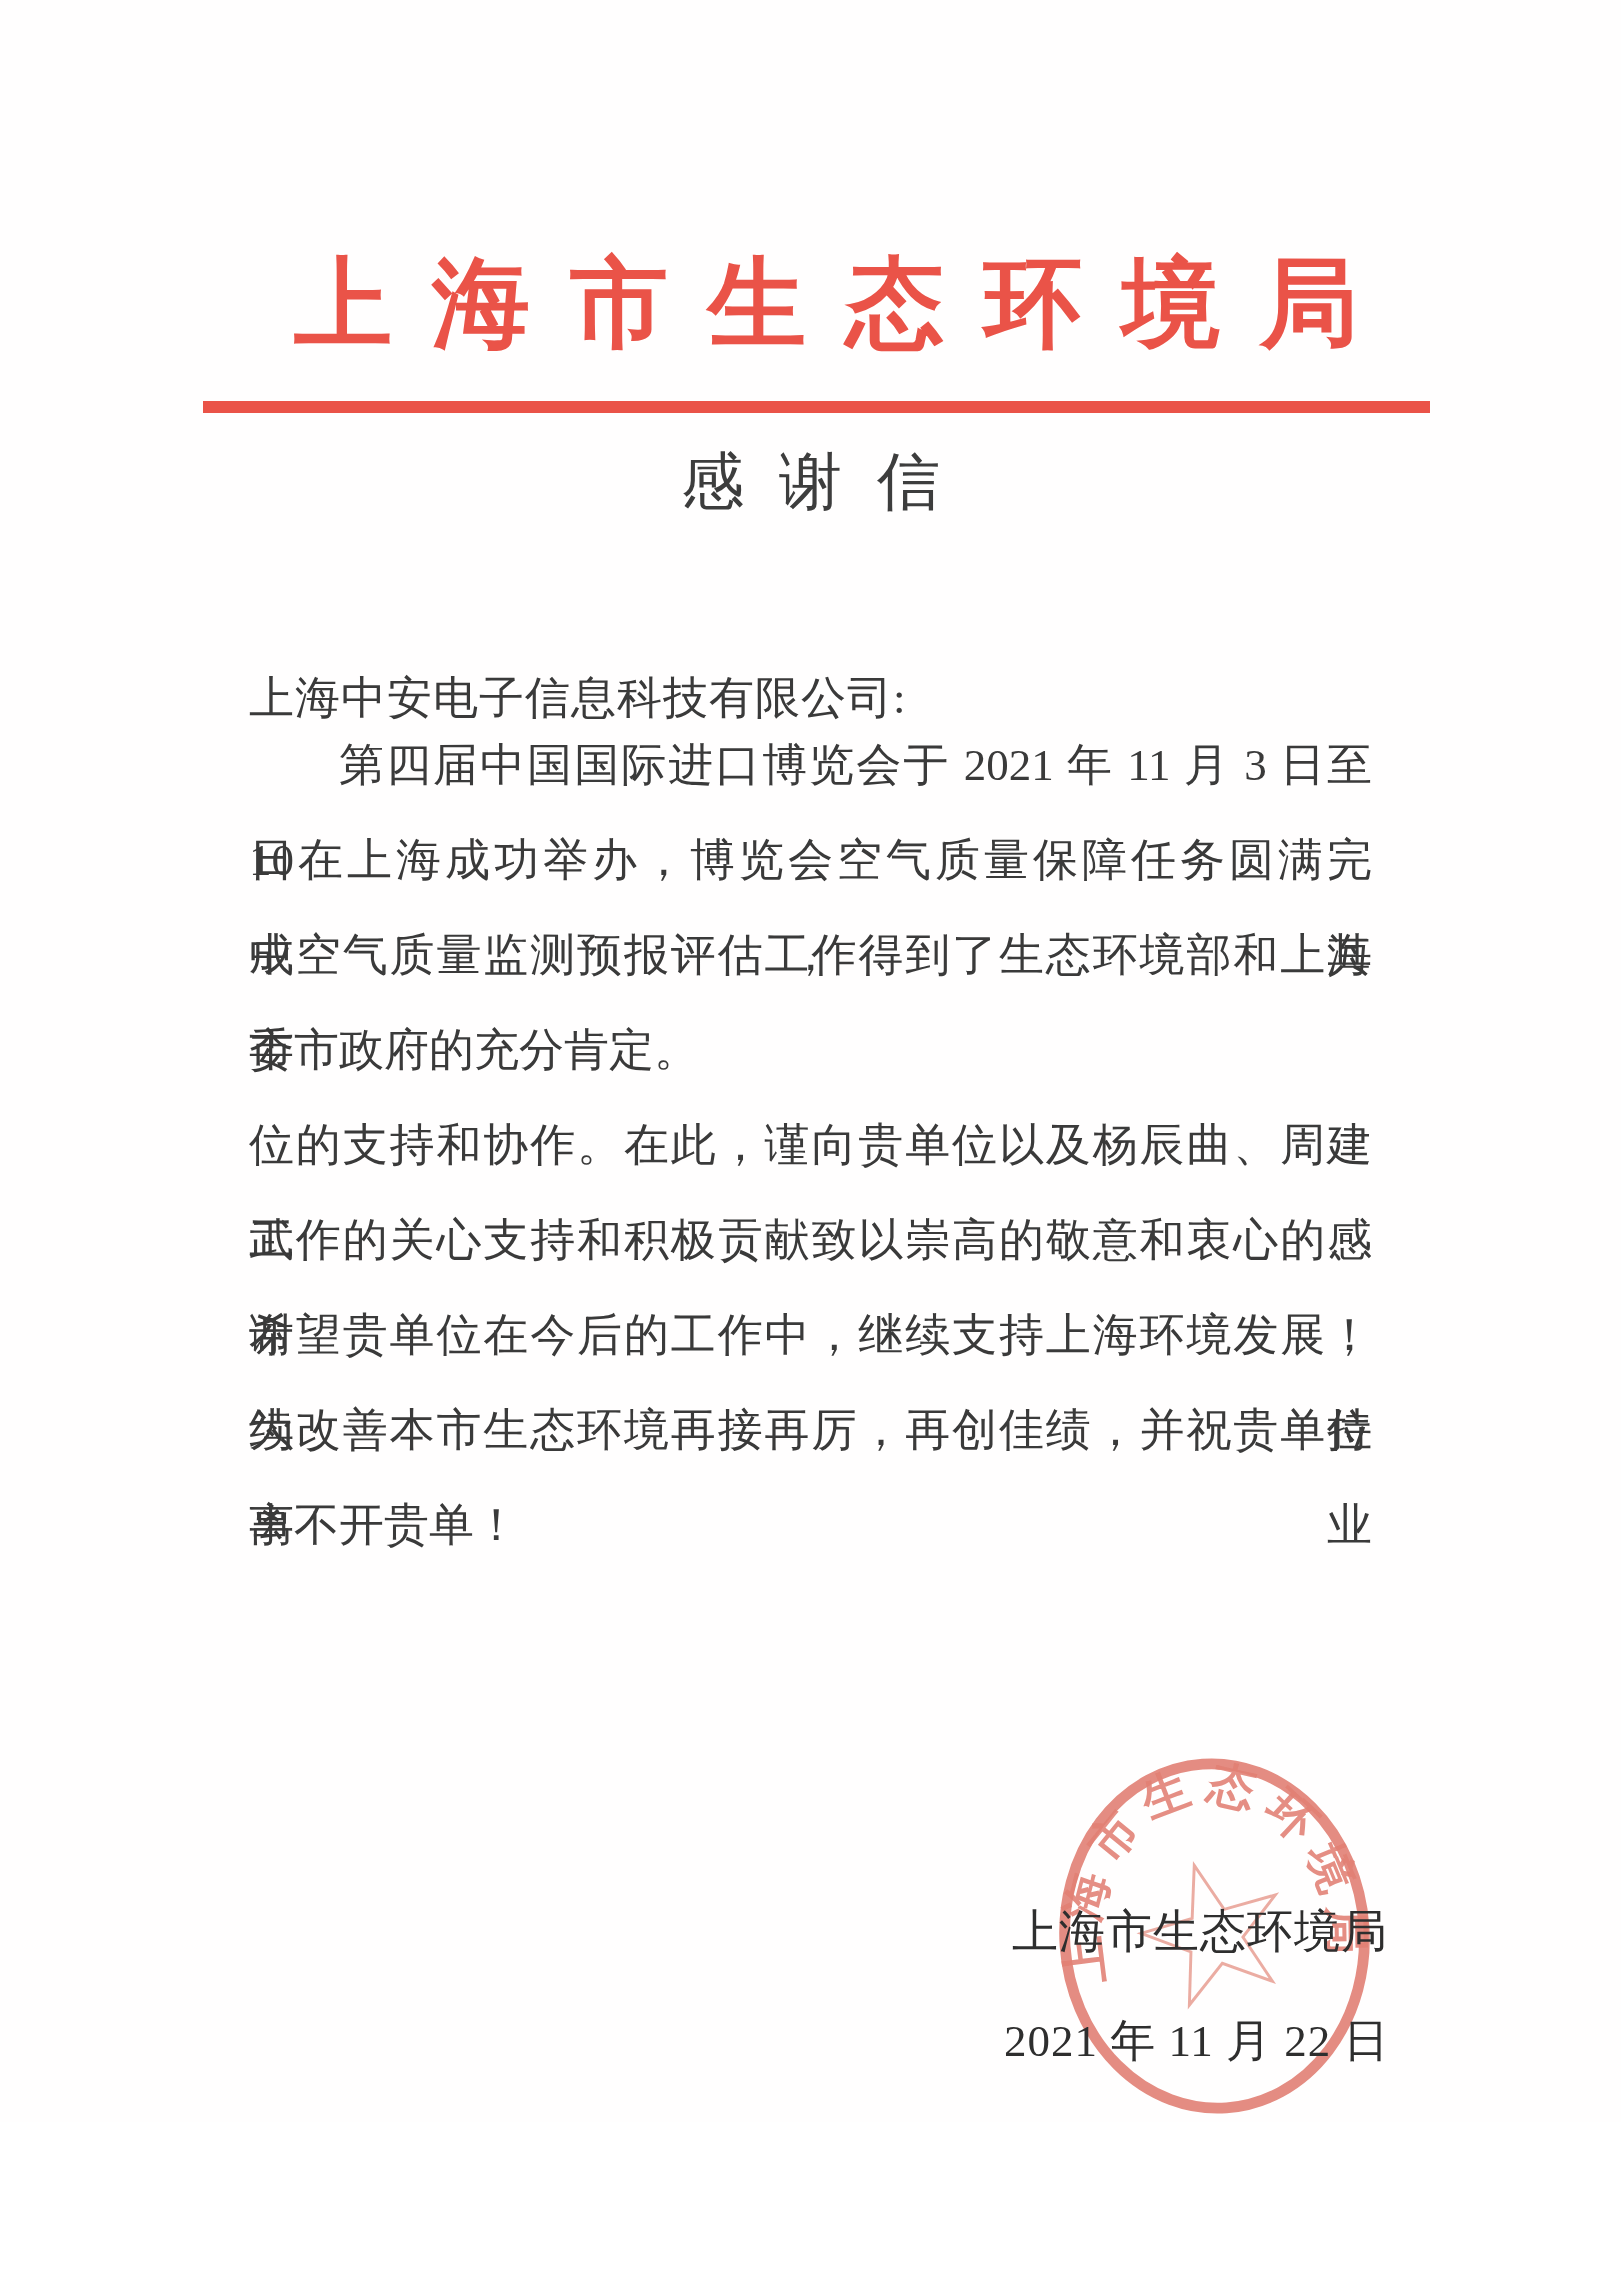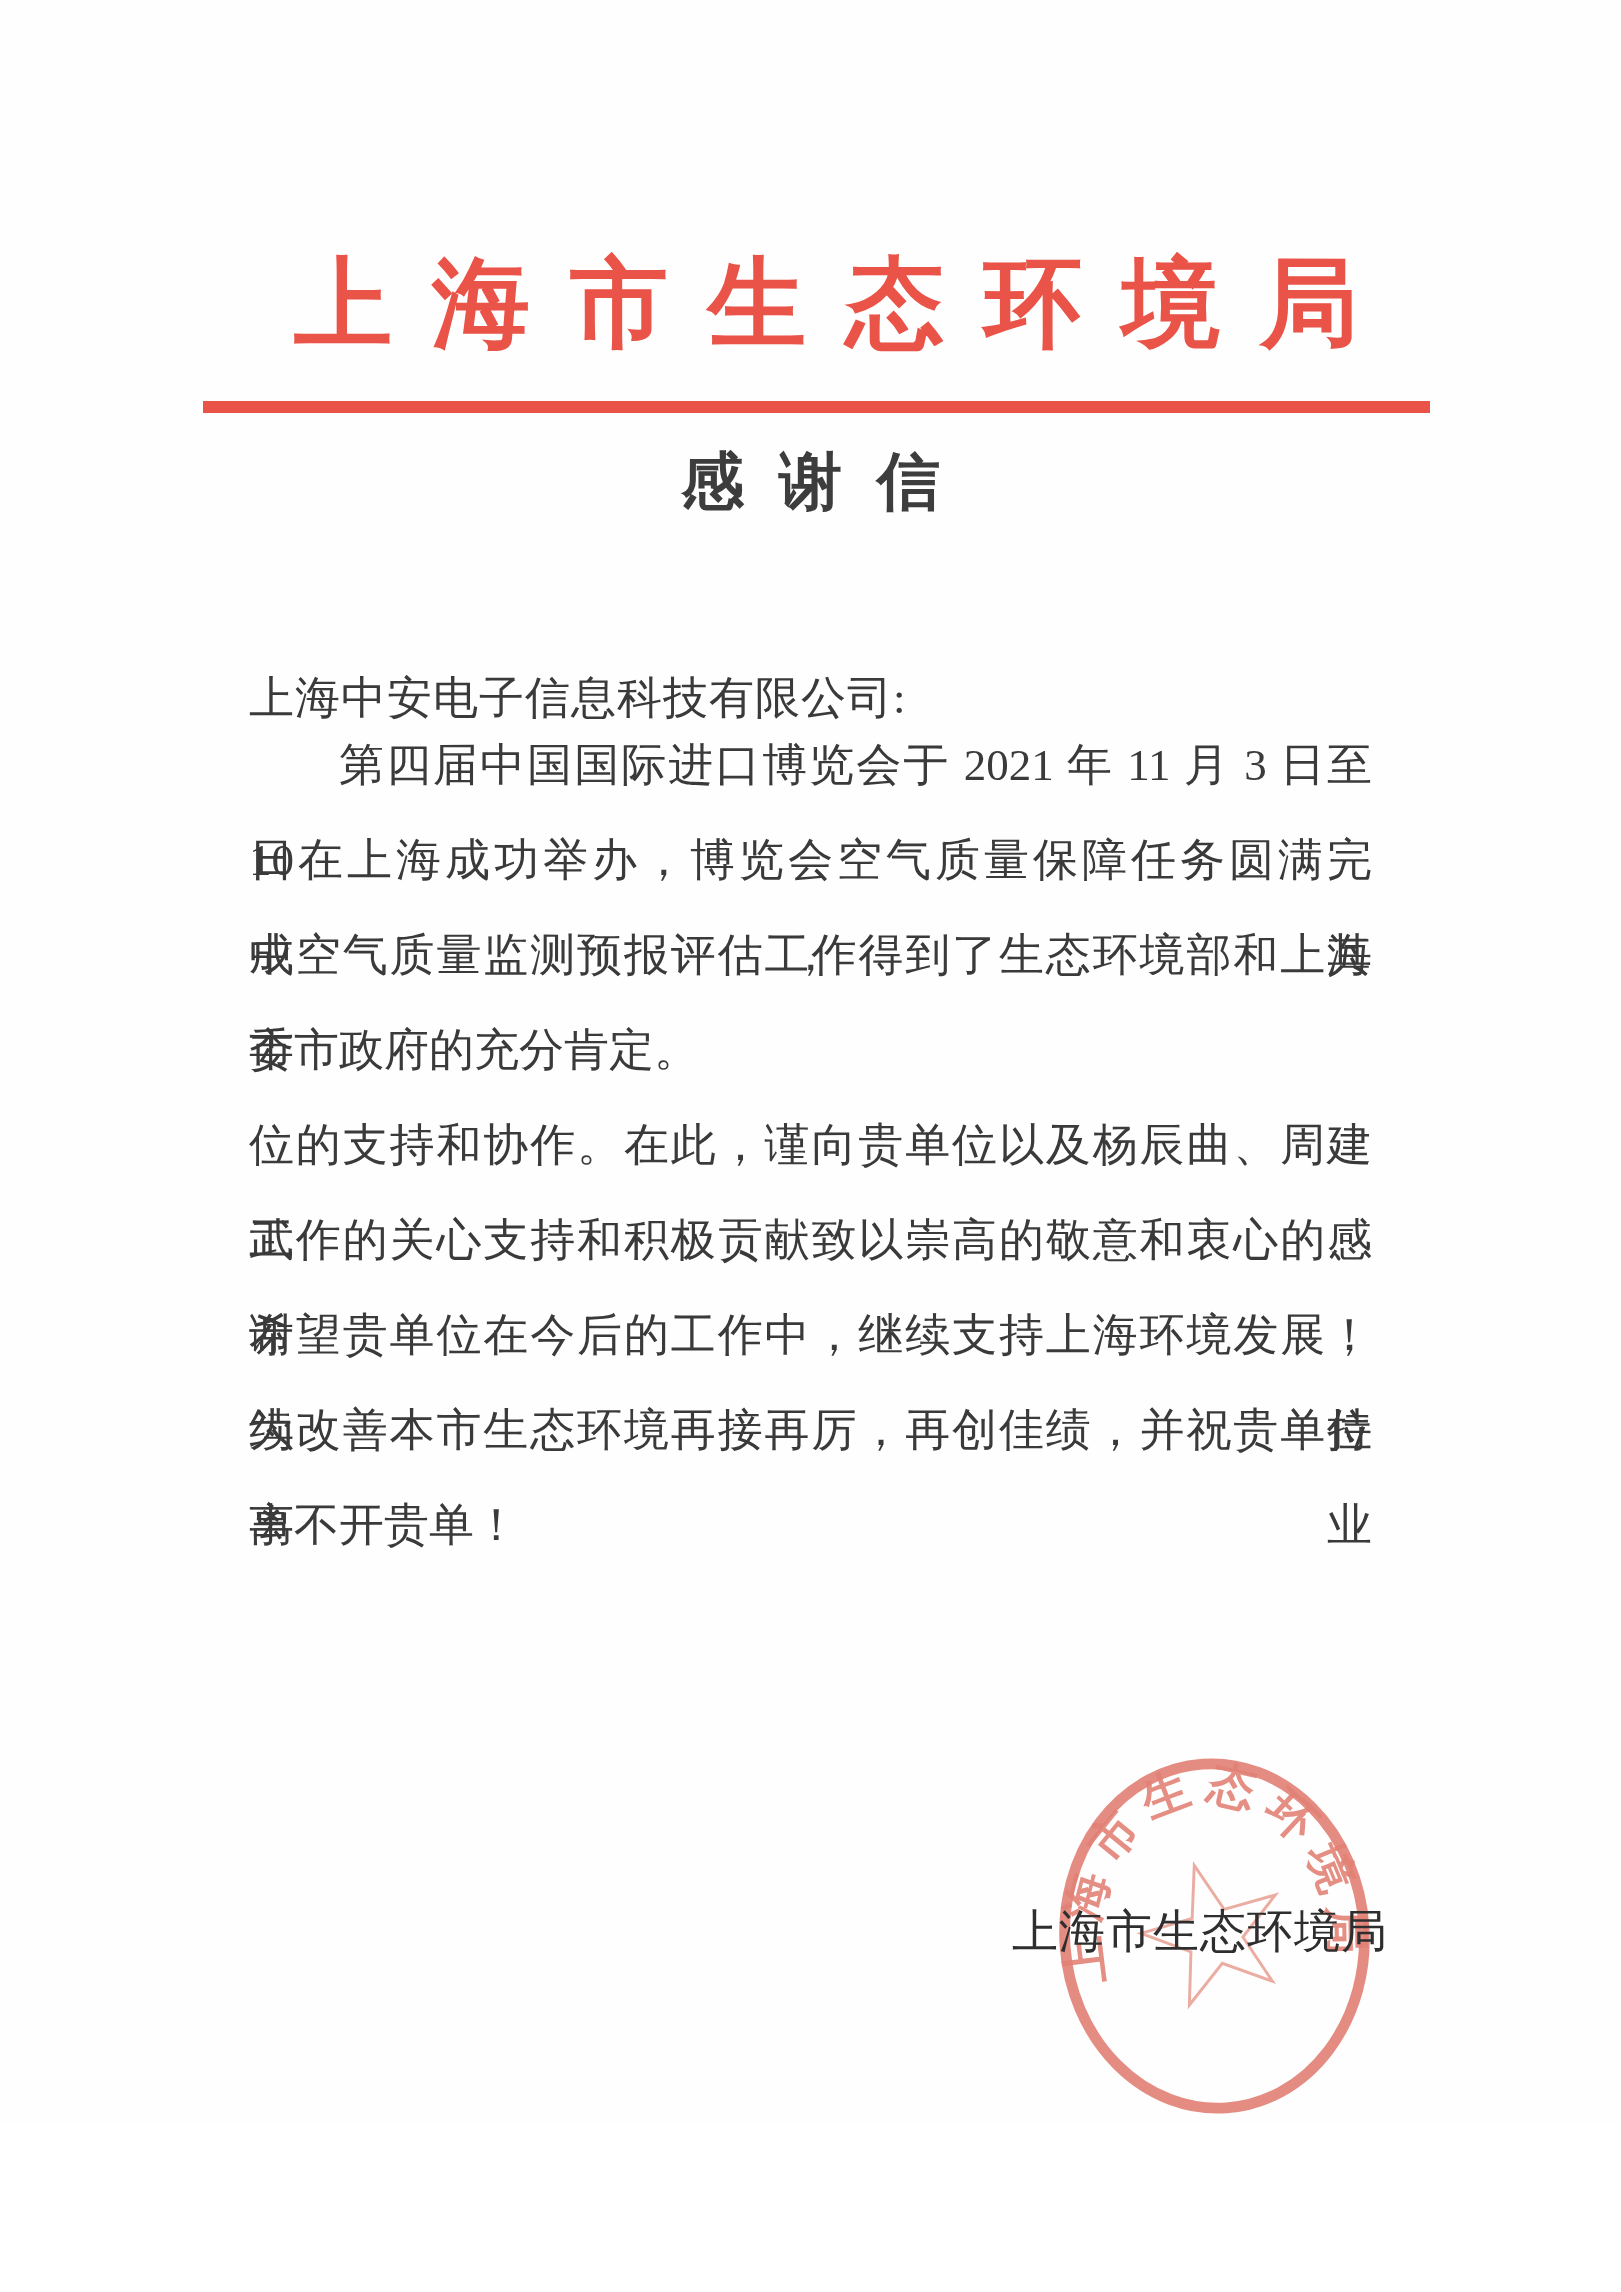--- a/index.html
+++ b/index.html
@@ -24,21 +24,21 @@
     color:var(--header-red);
     line-height:1.1;
   }
   .header-rule{
     position:absolute;left:203px;top:401px;
     width:1227px;height:11.8px;
     background:var(--header-red);
   }
   .doc-title{
     position:absolute;left:681px;top:449px;
-    font-size:63px;font-weight:700;
+    font-size:63px;font-weight:400;
     letter-spacing:35px;white-space:nowrap;
     color:#3d3d3d;
     line-height:1.05;
     text-align:right;
   }
   .salutation{
     position:absolute;left:249px;top:631px;
     font-size:45px;color:var(--body-text);
     letter-spacing:1px;white-space:nowrap;margin-top:37px;
   }
@@ -106,17 +106,18 @@
       <path id="seal-arc" d="M 66.8 259 A 118 138 0 1 1 271.2 259" fill="none"></path>
       <text font-size="48" font-weight="700" fill="var(--seal-red)" letter-spacing="12" opacity="0.88" font-family="Liberation Serif, DejaVu Serif, serif">
         <textPath href="#seal-arc" startOffset="50%" text-anchor="middle">上海市生态环境局</textPath>
       </text>
       <polygon transform="rotate(-12 169 190)" points="169,115 186,166.5 240.3,166.8 196.6,199 213.1,250.7 169,219 124.9,250.7 141.4,199 97.7,166.8 152,166.5" fill="none" stroke="#e08273" stroke-width="3" opacity="0.75"></polygon>
     </g>
   </svg>
 
   <div class="signature">上海市生态环境局</div>
 
+  <div class="sign-date">2021 年 11 月 22 日</div>
 
   <div class="scan-line"></div>
 
 </div>
 
 
 </body></html>

